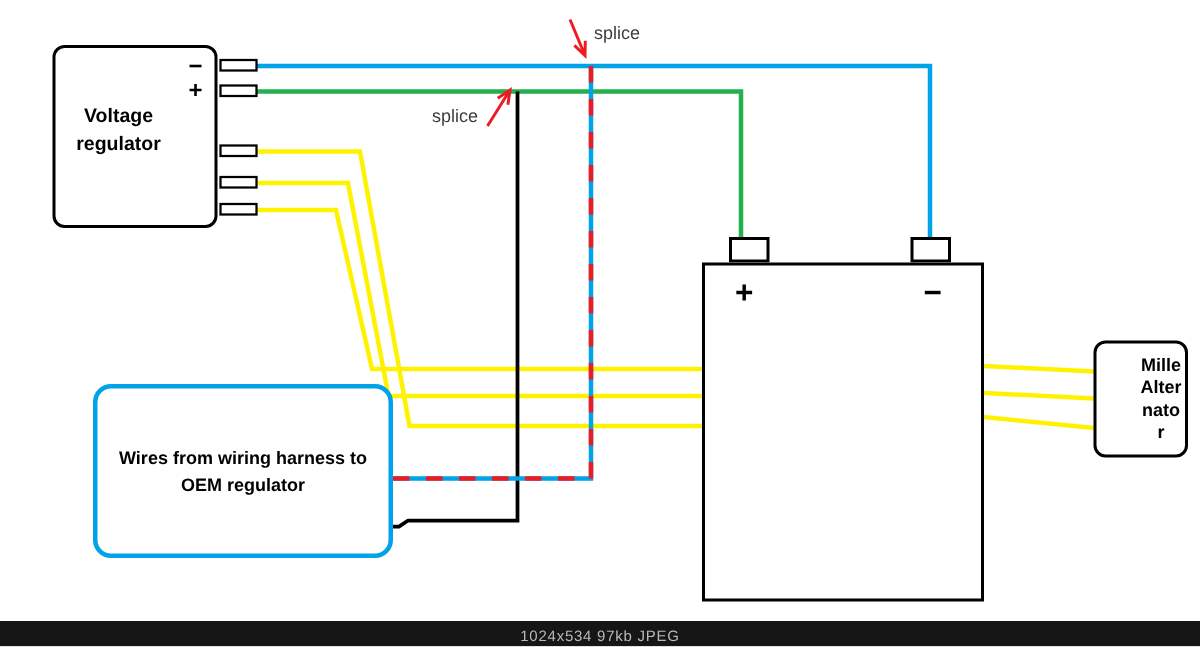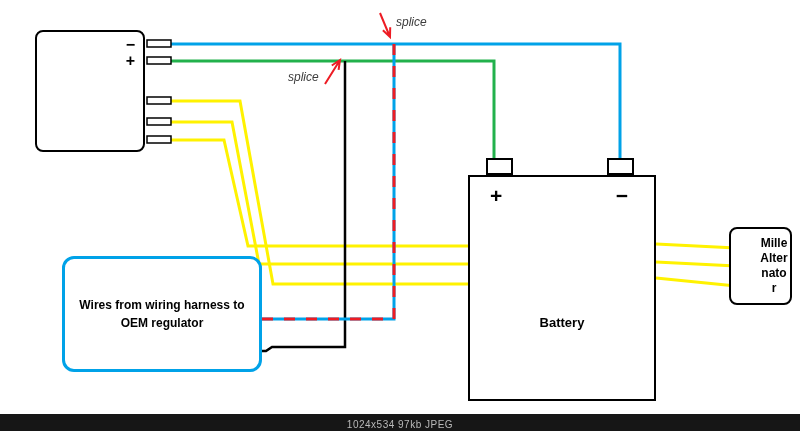--- a/index.html
+++ b/index.html
@@ -30,21 +30,21 @@
   .harness { left:62px; top:256px; width:200px; height:116px; border-width:3px;
              border-style:solid; border-color:#00a2e8; border-radius:12px;
              display:flex; align-items:center; justify-content:center; }
   .hlabel { font-weight:bold; font-size:12px; text-align:center; line-height:1.5; padding:0 13px; }
 
   .alternator { left:729px; top:227px; width:63px; height:78px; border-radius:8px;
                 display:flex; align-items:center; justify-content:center; }
   .alabel { font-weight:bold; font-size:12px; text-align:center; line-height:1.25;
             width:100%; padding:0 2px; overflow-wrap:break-word; word-break:break-word;margin-left:27px; }
 
-  .splice { position:absolute; font-size:12px; color:#3d3d3d;font-style:italic; }
+  .splice { position:absolute; font-size:12px; color:#3d3d3d; }
   .splice-top { left:396px; top:15px; }
   .splice-mid { left:288px; top:70px; }
 
   .footer { position:absolute; left:0; top:414px; width:800px; height:17px;
             background:#161616; text-align:center; }
   .footer span { font-size:10px; line-height:17px; color:#b9b9b9; letter-spacing:0.5px; }
 </style>
 </head>
 <body>
 
@@ -77,29 +77,29 @@
       <rect x="147" y="136" width="24" height="7" fill="#fff" stroke="#000" stroke-width="1.5"></rect>
     </g>
 
     <path fill="none" stroke-width="2" d="M380,13 L390,37 M390.2,27.2 L390,37 L382.9,30.2" stroke="#ed1c24"></path>
     <path fill="none" stroke-width="2" d="M325,84 L340,60 M338.6,69.8 L340,60 L331.8,65.5" stroke="#ed1c24"></path>
   </svg>
 
   <div class="box regulator">
     <span class="term term-minus">−</span>
     <span class="term term-plus">+</span>
+    <div class="rlabel">Voltage regulator</div>
   </div>
 
   <div class="tab tab-plus"></div>
   <div class="tab tab-minus"></div>
 
   <div class="box battery">
     <span class="bterm bplus">+</span>
     <span class="bterm bminus">−</span>
-    <div class="blabel">Battery</div>
   </div>
 
   <div class="box harness" style="border-color: rgb(0, 162, 232);">
     <div class="hlabel">Wires from wiring harness to OEM regulator</div>
   </div>
 
   <div class="box alternator">
     <div class="alabel">Mille Alternator</div>
   </div>
 

